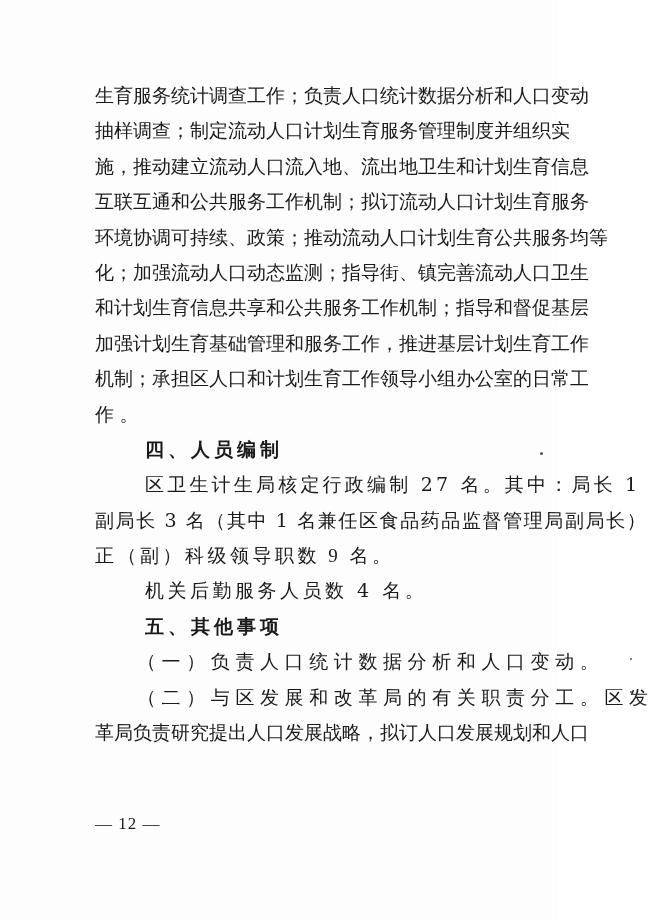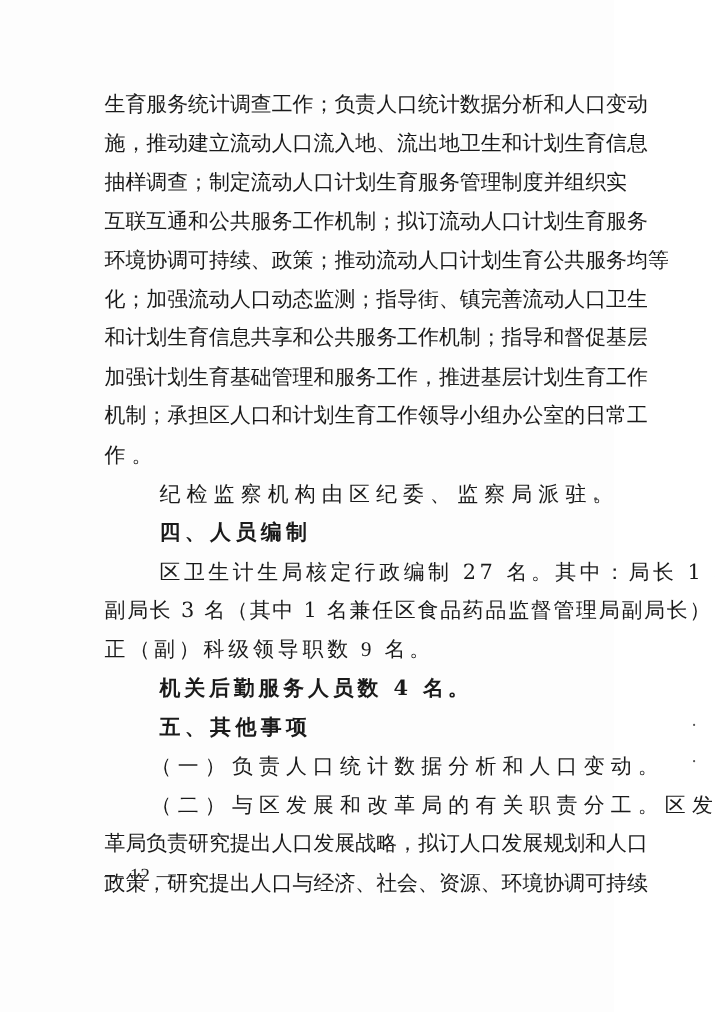--- a/index.html
+++ b/index.html
@@ -33,61 +33,59 @@
       font-size: 19px;
       white-space: nowrap;
       letter-spacing: 5.6px;
     }
     .line.indent { padding-left: 50px; }
     .line.heading { font-weight: bold; letter-spacing: 4px; }
     .line.just { text-align: justify; text-align-last: justify; letter-spacing: 0; }
     .page-number {
       position: absolute;
       left: 95px;
-      top: 786px;
+      top: 814px;
       font-size: 17px;
       font-family: "Liberation Serif", serif;
       letter-spacing: 1px;
     }
     .speck {
       position: absolute;
       width: 3px; height: 3px;
       background: #555;
       border-radius: 50%;
     }
   </style>
 </head>
 <body>
 
 <div class="page">
   <div class="body-text">
     <div class="line just">生育服务统计调查工作；负责人口统计数据分析和人口变动</div>
+    <div class="line just">抽样调查；制定流动人口计划生育服务管理制度并组织实</div>
     <div class="line just">施，推动建立流动人口流入地、流出地卫生和计划生育信息</div>
-    <div class="line just">抽样调查；制定流动人口计划生育服务管理制度并组织实</div>
     <div class="line just">互联互通和公共服务工作机制；拟订流动人口计划生育服务</div>
     <div class="line just">环境协调可持续、政策；推动流动人口计划生育公共服务均等</div>
     <div class="line just">化；加强流动人口动态监测；指导街、镇完善流动人口卫生</div>
     <div class="line just">和计划生育信息共享和公共服务工作机制；指导和督促基层</div>
     <div class="line just">加强计划生育基础管理和服务工作，推进基层计划生育工作</div>
     <div class="line just">机制；承担区人口和计划生育工作领导小组办公室的日常工</div>
     <div class="line">作。</div>
 
-    <div class="line indent">纪检监察机构由区纪委、监察局派驻。</div>
 
     <div class="line indent heading">四、人员编制</div>
     <div class="line indent" style="letter-spacing:3.2px;">区卫生计生局核定行政编制 27 名。其中：局长 1 名、</div>
     <div class="line" style="letter-spacing:1.6px;">副局长 3 名（其中 1 名兼任区食品药品监督管理局副局长）；</div>
     <div class="line" style="letter-spacing:3.5px;font-family:Liberation Serif, serif;">正（副）科级领导职数 9 名。</div>
-    <div class="line indent" style="letter-spacing:3.5px;font-weight:bold;">机关后勤服务人员数 4 名。</div>
+    <div class="line indent" style="letter-spacing:3.5px;">机关后勤服务人员数 4 名。</div>
 
     <div class="line indent heading">五、其他事项</div>
     <div class="line indent" style="padding-left:42px;">（一）负责人口统计数据分析和人口变动。</div>
     <div class="line indent" style="padding-left:42px;">（二）与区发展和改革局的有关职责分工。区发展和改</div>
     <div class="line just">革局负责研究提出人口发展战略，拟订人口发展规划和人口</div>
-    <div class="line just">政策，研究提出人口与经济、社会、资源、环境协调可持续</div>
   </div>
 
   <div class="page-number">— 12 —</div>
 
   <div class="speck" style="left:540px; top:452px;"></div>
   <div class="speck" style="left:630px; top:658px; width:2px; height:2px;"></div>
   <div class="speck" style="left:630px; top:691px; width:2px; height:2px;"></div>
 </div>
 
 </body></html>

